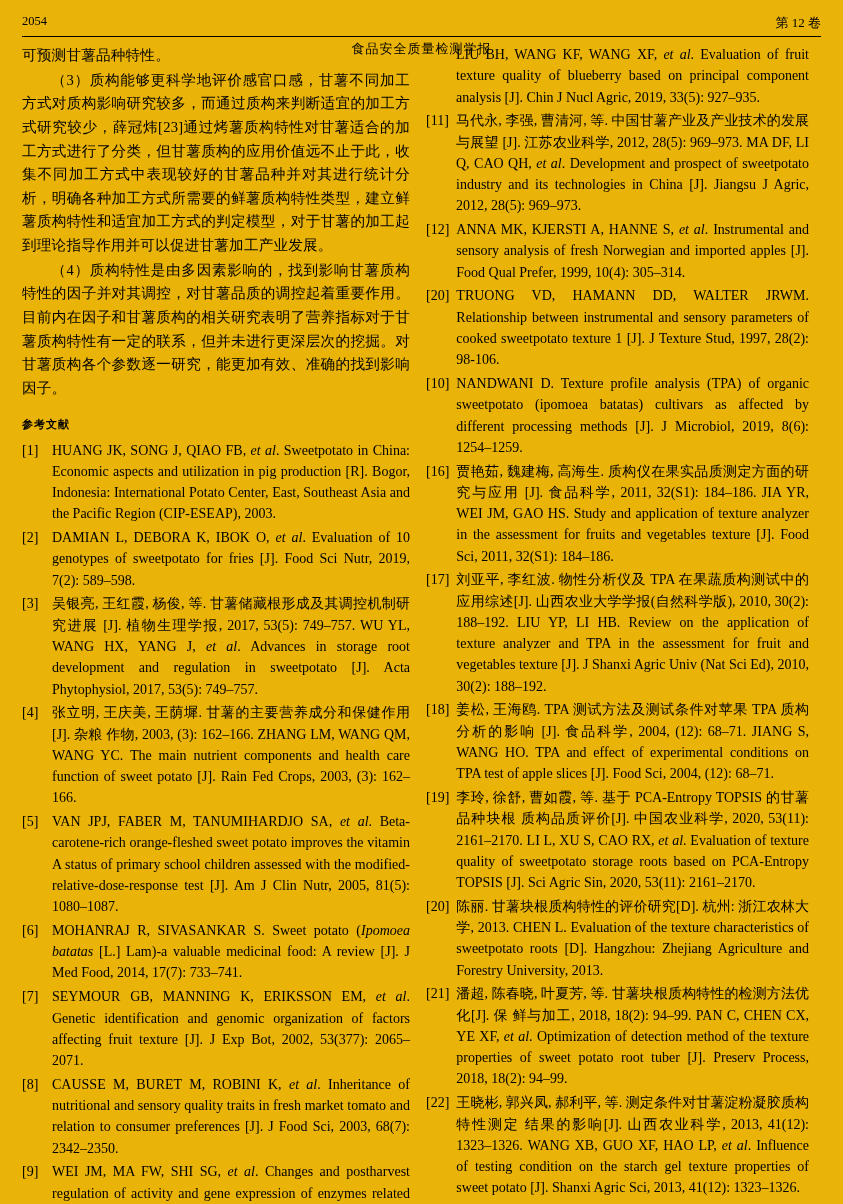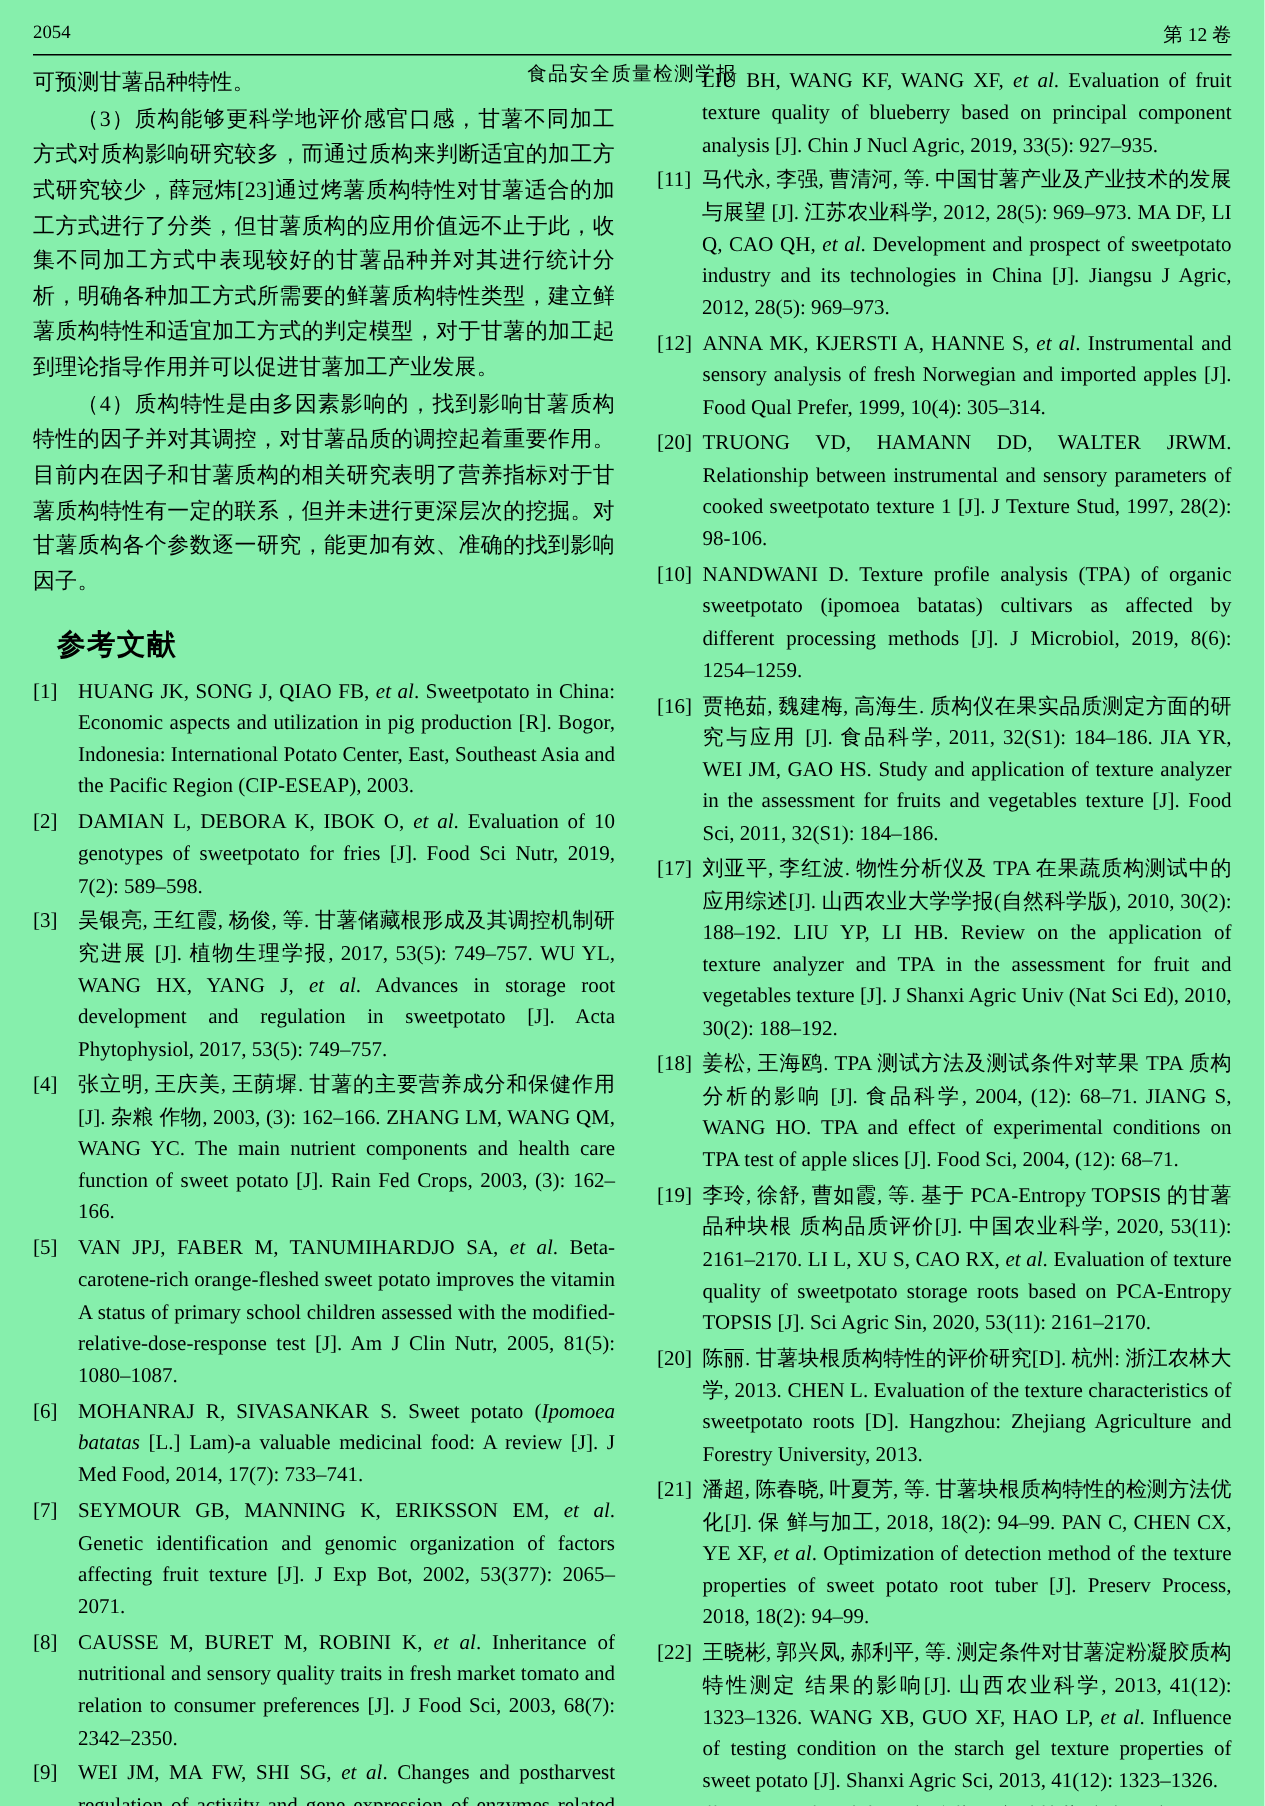--- a/index.html
+++ b/index.html
@@ -4,21 +4,21 @@
 <style>
   html, body {
     margin: 0;
     padding: 0;
     background: #ffffff;
   }
   .page {
     width: 843px;
     height: 1204px;
     position: relative;
-    background: #86efac;
+    background: #eab308;
     font-family: "Liberation Serif", serif;
     color: #000000;
     box-sizing: border-box;
     padding: 0;
     overflow: hidden;
   }
   
   .header {
     position: absolute;
     top: 14px;
@@ -59,21 +59,21 @@
     height: 0;
   }
   
   .columns {
     position: absolute;
     top: 44px;
     left: 22px;
     right: 22px;
     bottom: 8px;
     display: flex;
-    gap: 28px;
+    gap: 16px;
   }
   .col {
     width: 388px;
     flex: 0 0 388px;
   }
   .col.right {
     width: 383px;
     flex: 0 0 383px;
   }
   
@@ -82,23 +82,23 @@
     line-height: 1.62;
     text-align: justify;
     text-justify: inter-ideograph;
     margin: 0 0 1px 0;
     letter-spacing: 0.2px;
   }
   .body-p.indent {
     text-indent: 2em;
   }
   .sec-title {
-    font-size: 19px;
+    font-size: 11px;
     font-weight: bold;
-    margin: 16px 0 8px 16px;
+    margin: 16px 0 8px 0;
     letter-spacing: 1px;
   }
   
   .ref {
     display: flex;
     font-size: 14px;
     line-height: 1.52;
     margin-bottom: 2.5px;
   }
   .ref .num {

